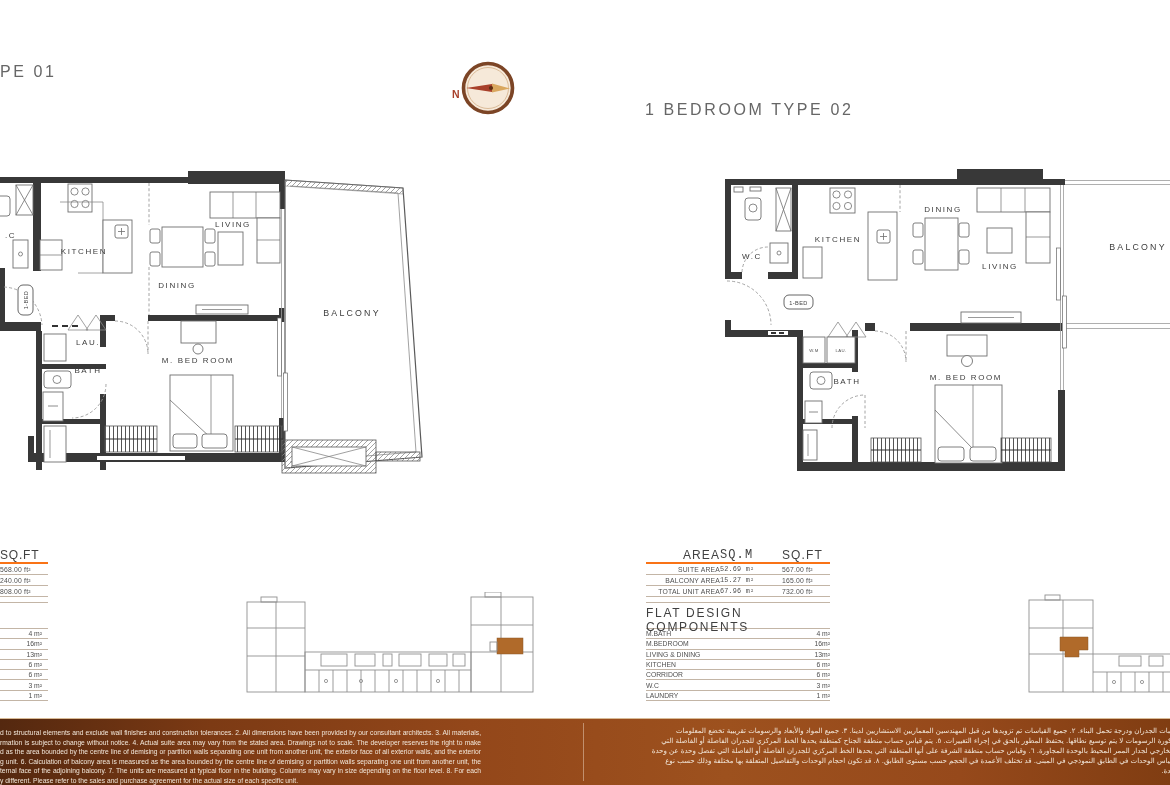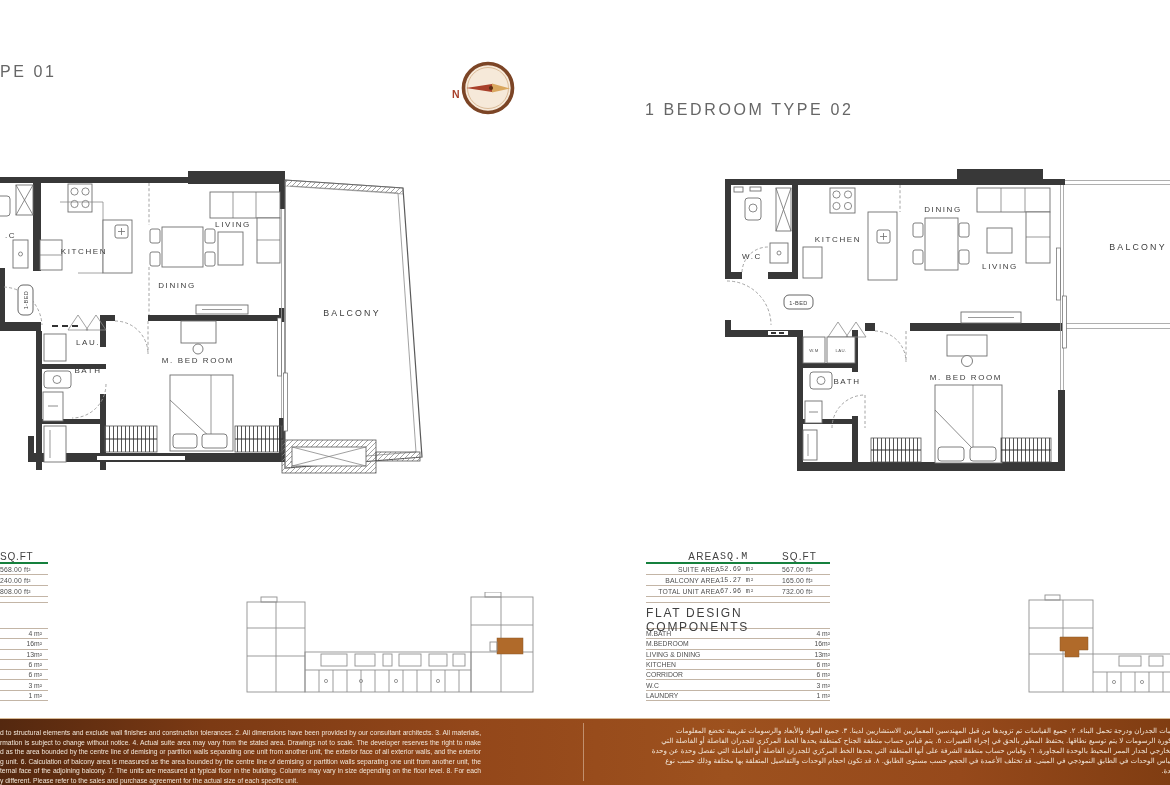--- a/index.html
+++ b/index.html
@@ -15,22 +15,22 @@
   .dash{stroke:#9a9a9a;stroke-width:.9;fill:none;stroke-dasharray:3 2.2;}
   .glass{stroke:#9a9a9a;stroke-width:.8;fill:none;}
   .rlbl{font-size:8px;letter-spacing:1.6px;fill:#3c3c3c;}
   .rlbl-b{font-size:8.8px;letter-spacing:2.2px;fill:#3c3c3c;}
   .rlbl-s{font-size:4.3px;letter-spacing:.3px;fill:#555;}
   .tag{font-size:5.6px;letter-spacing:.4px;fill:#444;}
   
   .atable{position:absolute;top:551px;}
   .at-right{left:646px;width:184px;}
   .at-left{left:0px;width:48px;}
-  .at-head{display:flex;align-items:flex-end;height:11px;border-bottom:2px solid #15803d;
-           font-size:10px;letter-spacing:1.1px;color:#414141;}
+  .at-head{display:flex;align-items:flex-end;height:11px;border-bottom:2px solid #f97316;
+           font-size:12px;letter-spacing:1.1px;color:#414141;}
   .at-row{display:flex;align-items:center;height:10px;border-bottom:1px solid #c3b5a6;
           font-size:6.8px;color:#4f4f4f;letter-spacing:.2px;}
   .at-col1{width:74px;text-align:right;}.at-col2{width:62px;font-family:Liberation Mono, monospace;}.at-col3{flex:1;}
   .at-sep{margin-top:5px;border-bottom:1px solid #c3b5a6;height:0;}
   .at-title{margin-top:3px;text-align:left;font-size:12px;letter-spacing:1.7px;color:#3f3f3f;height:10px;}
   .at-comp{margin-top:12px;border-top:1px solid #c3b5a6;}
   .at-crow{display:flex;justify-content:space-between;align-items:center;height:9.3px;
            border-bottom:1px solid #c3b5a6;font-size:6.8px;color:#4f4f4f;}
   .at-left .at-head{letter-spacing:.8px;}
   .at-left .at-row{justify-content:flex-start;}

